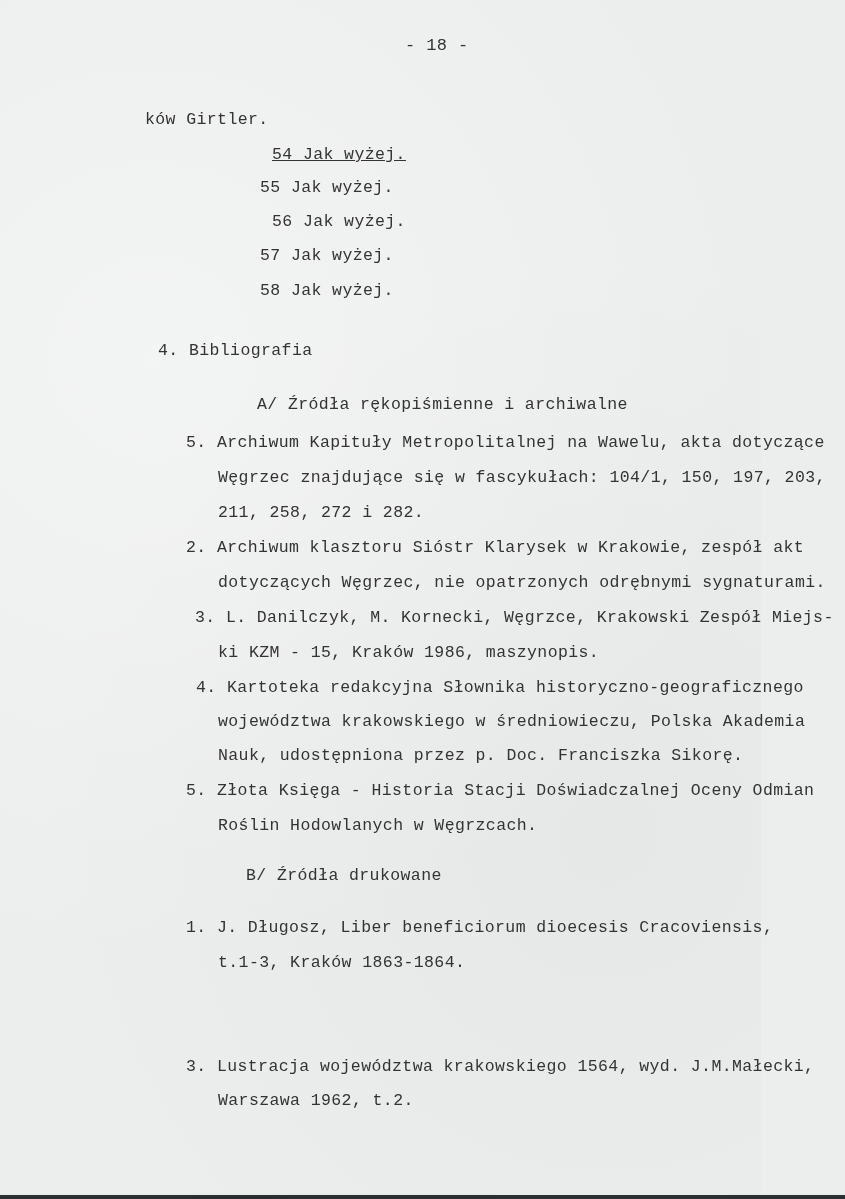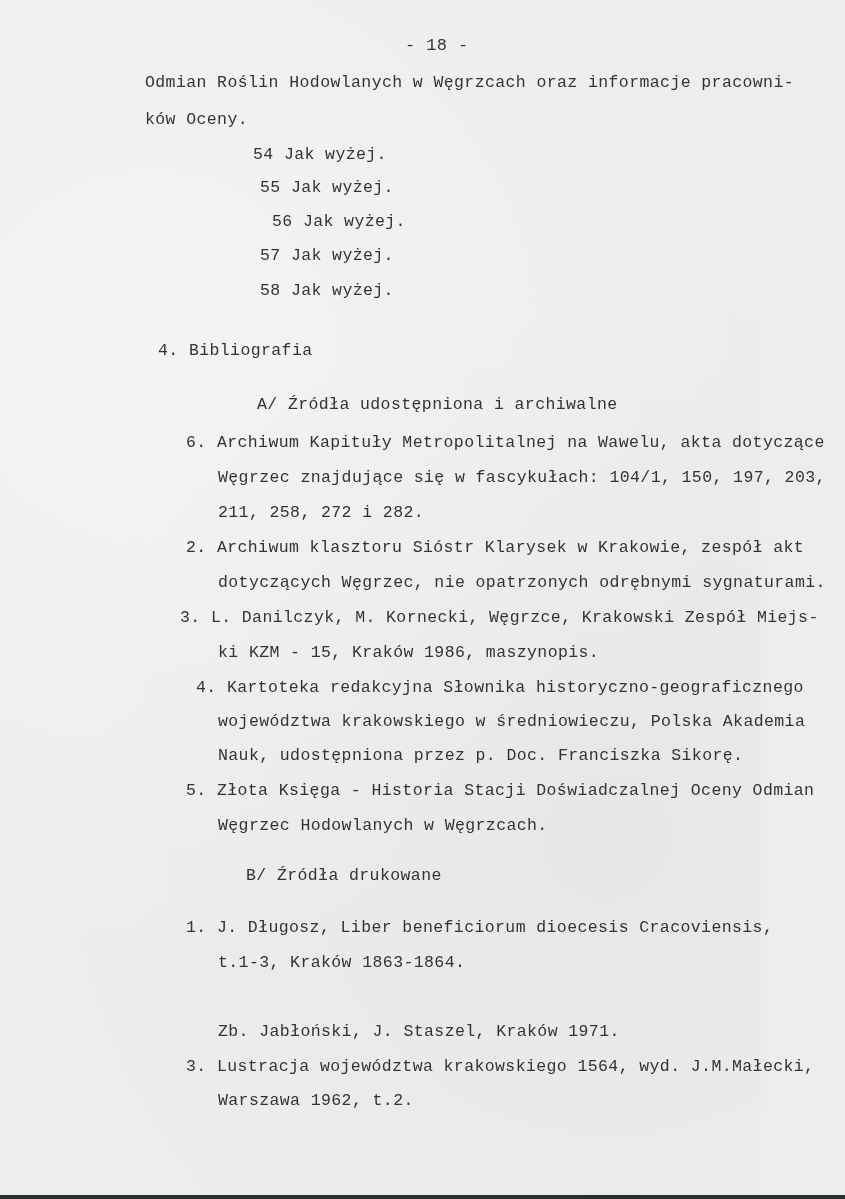--- a/index.html
+++ b/index.html
@@ -46,55 +46,53 @@
       font-size: 17px;
     }
   </style>
 </head>
 <body>
 
 <div class="page">
 
   <div class="line page-number">- 18 -</div>
 
-  <div class="line" style="left:145px; top:73px;">Odmian Roślin Hodowlanych w Węgrzcach oraz informacje pracowni-</div>
-  <div class="line" style="left:145px; top:110px;">ków Oceny.</div>
+  <div class="line" style="left:145px; top:110px;">ków Girtler.</div>
 
-  <div class="line" style="left:253px; top:145px;">54 Jak wyżej.</div>
+  <div class="line" style="left:272px; top:145px;text-decoration:underline;">54 Jak wyżej.</div>
   <div class="line" style="left:260px; top:178px;">55 Jak wyżej.</div>
   <div class="line" style="left:260px; top:212px;margin-left:12px;">56 Jak wyżej.</div>
   <div class="line" style="left:260px; top:246px;">57 Jak wyżej.</div>
   <div class="line" style="left:260px; top:281px;">58 Jak wyżej.</div>
 
   <div class="line" style="left:158px; top:341px;">4. Bibliografia</div>
 
-  <div class="line" style="left:257px; top:395px;">A/ Źródła udostępniona i archiwalne</div>
+  <div class="line" style="left:257px; top:395px;">A/ Źródła rękopiśmienne i archiwalne</div>
 
-  <div class="line" style="left:186px; top:433px;">6. Archiwum Kapituły Metropolitalnej na Wawelu, akta dotyczące</div>
+  <div class="line" style="left:186px; top:433px;">5. Archiwum Kapituły Metropolitalnej na Wawelu, akta dotyczące</div>
   <div class="line" style="left:218px; top:468px;">Węgrzec znajdujące się w fascykułach: 104/1, 150, 197, 203,</div>
   <div class="line" style="left:218px; top:503px;">211, 258, 272 i 282.</div>
 
   <div class="line" style="left:186px; top:538px;">2. Archiwum klasztoru Sióstr Klarysek w Krakowie, zespół akt</div>
   <div class="line" style="left:218px; top:573px;">dotyczących Węgrzec, nie opatrzonych odrębnymi sygnaturami.</div>
 
-  <div class="line" style="left:180px; top:608px;">3. L. Danilczyk, M. Kornecki, Węgrzce, Krakowski Zespół Miejs-</div>
+  <div class="line" style="left:195px; top:608px;">3. L. Danilczyk, M. Kornecki, Węgrzce, Krakowski Zespół Miejs-</div>
   <div class="line" style="left:218px; top:643px;">ki KZM - 15, Kraków 1986, maszynopis.</div>
 
   <div class="line" style="left:172px; top:678px;margin-left:24px;">4. Kartoteka redakcyjna Słownika historyczno-geograficznego</div>
   <div class="line" style="left:218px; top:746px;">Nauk, udostępniona przez p. Doc. Franciszka Sikorę.</div>
   <div class="line" style="left:218px; top:712px;">województwa krakowskiego w średniowieczu, Polska Akademia</div>
 
   <div class="line" style="left:186px; top:781px;">5. Złota Księga - Historia Stacji Doświadczalnej Oceny Odmian</div>
-  <div class="line" style="left:218px; top:816px;">Węgrzec Hodowlanych w Węgrzcach.</div>
+  <div class="line" style="left:218px; top:816px;">Roślin Hodowlanych w Węgrzcach.</div>
 
   <div class="line" style="left:246px; top:866px;">B/ Źródła drukowane</div>
 
   <div class="line" style="left:186px; top:918px;">1. J. Długosz, Liber beneficiorum dioecesis Cracoviensis,</div>
   <div class="line" style="left:218px; top:953px;">t.1-3, Kraków 1863-1864.</div>
 
-  <div class="line" style="left:218px; top:1022px;">Zb. Jabłoński, J. Staszel, Kraków 1971.</div>
 
   <div class="line" style="left:186px; top:1057px;">3. Lustracja województwa krakowskiego 1564, wyd. J.M.Małecki,</div>
   <div class="line" style="left:218px; top:1091px;">Warszawa 1962, t.2.</div>
 
 </div>
 
 <div class="bottom-edge"></div>
 
 </body></html>

